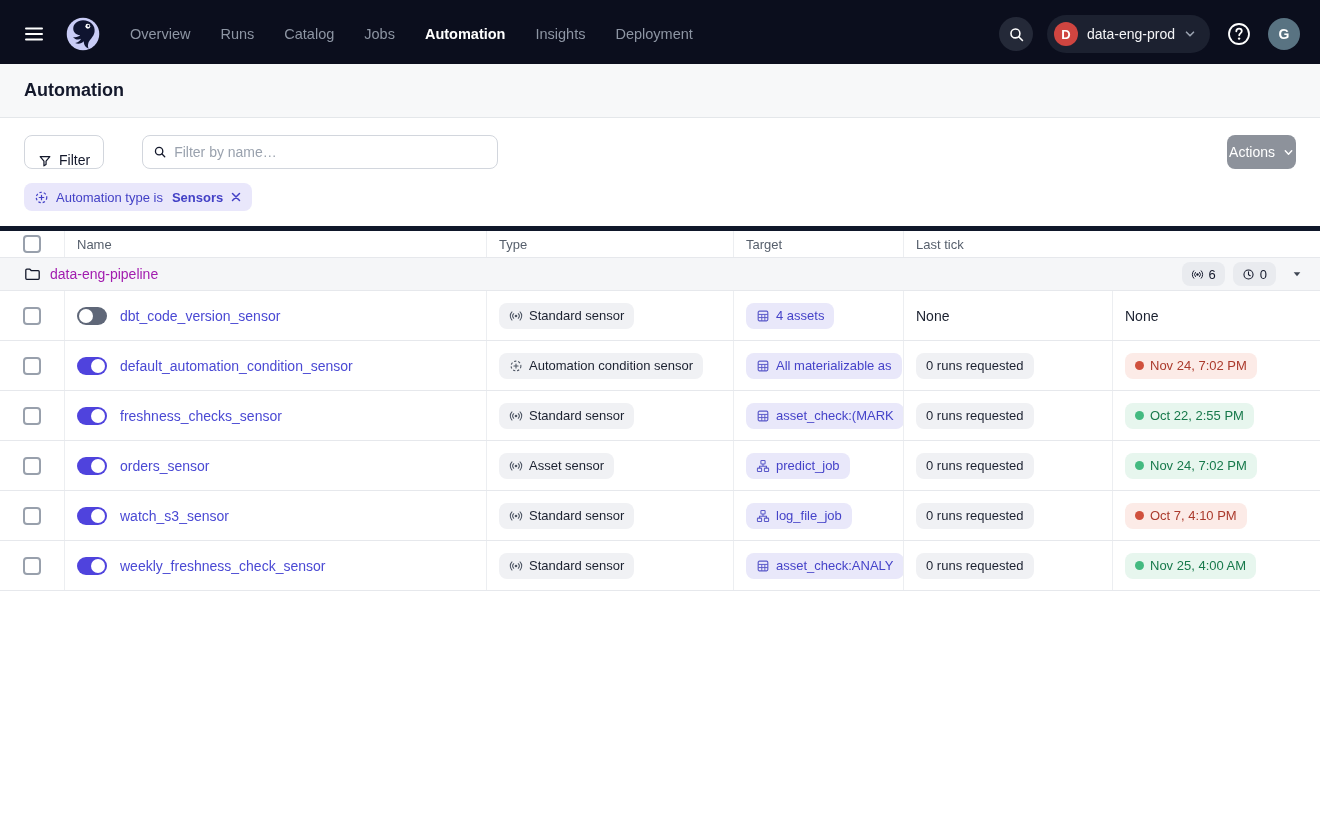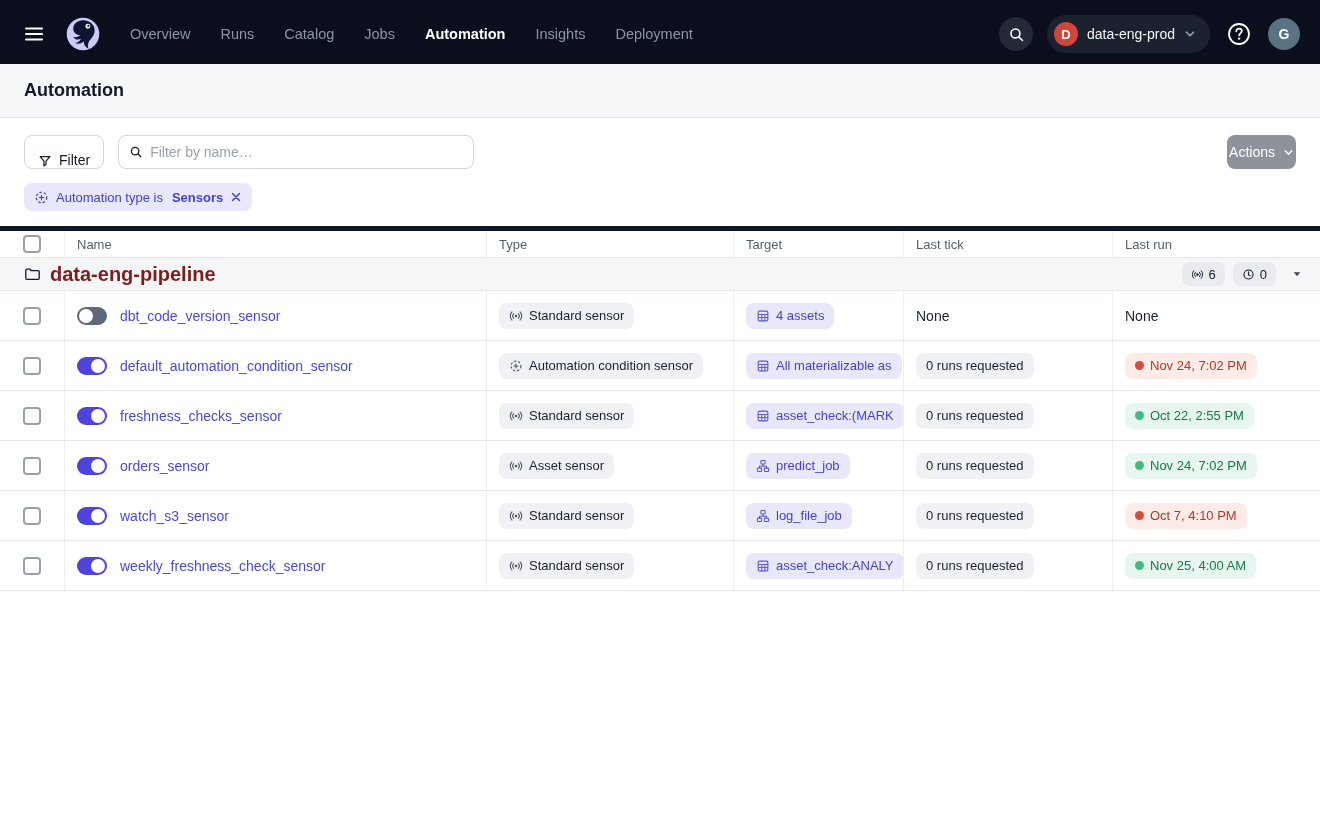--- a/index.html
+++ b/index.html
@@ -56,21 +56,21 @@
 
   
   .toolbar { display: flex; align-items: center; gap: 14px; padding: 17px 24px 8px 24px; background: #fff; }
   .btn-filter {
     height: 34px; background: #fff; border: 1px solid #d2d6dd; border-radius: 8px;
     display: inline-flex; align-items: flex-end; gap: 7px; padding: 0 13px;
     font-size: 14px; color: #13182b; cursor: pointer; font-family: inherit;
   }
   .search-box {
     width: 356px; height: 34px; border: 1px solid #d2d6dd; border-radius: 8px;
-    display: flex; align-items: center; gap: 7px; padding: 0 10px; background: #fff;
+    display: flex; align-items: center; gap: 7px; padding: 0 10px; background: #fff; margin-left: 24px;
   }
   .search-box input {
     border: none; outline: none; flex: 1; font-size: 14px; font-family: inherit; color: #13182b; background: transparent;
   }
   .search-box input::placeholder { color: #9aa2ae; }
   .btn-actions {
     margin-left: auto; height: 34px; background: #8d929b; border: none; border-radius: 8px;
     color: #fff; font-size: 14px; font-family: inherit;
     display: inline-flex; align-items: center; gap: 8px; padding: 0 2px; cursor: pointer;
   }
@@ -97,21 +97,21 @@
   .th {
     font-size: 13px; color: #565f6c; padding-left: 12px; height: 100%;
     display: flex; align-items: center; border-left: 1px solid #eceef1;
   }
   .th:first-child { border-left: none; justify-content: center; padding-left: 0; }
 
   .group-row {
     height: 33px; background: #f5f6f8; border-bottom: 1px solid #e6e8ec;
     display: flex; align-items: center; padding: 0 18px 0 24px; gap: 10px;
   }
-  .group-name { font-size: 20px; font-weight: 700; color: #7f1d1d; }
+  .group-name { font-size: 14px; font-weight: 400; color: #a21caf; }
   .group-right { margin-left: auto; display: flex; align-items: center; gap: 8px; }
   .count-badge {
     display: inline-flex; align-items: center; gap: 5px;
     background: #e9ebef; border-radius: 8px; height: 24px; padding: 0 9px;
     font-size: 13px; color: #13182b; cursor: default;
   }
   .group-caret { margin-left: 8px; display: flex; cursor: pointer; }
 
   .data-row { height: 50px; border-bottom: 1px solid #e6e8ec; align-items: center; background: #fff; }
   .cell { height: 100%; display: flex; align-items: center; padding-left: 12px; border-left: 1px solid #eceef1; overflow: hidden; white-space: nowrap; }
@@ -265,21 +265,20 @@
 <div>
 
   <div class="grid-row thead">
     <div class="th">
       <div class="checkbox"></div>
     </div>
     <div class="th">Name</div>
     <div class="th">Type</div>
     <div class="th">Target</div>
     <div class="th">Last tick</div>
-    <div class="th">Last run</div>
   </div>
 
   <div class="group-row">
     <span>
       <svg width="16" height="16" viewBox="0 0 16 16">
           <path d="M1.8 4.2c0-.6.4-1 1-1h3.1l1.5 1.5h6.8c.6 0 1 .4 1 1v6.6c0 .6-.4 1-1 1H2.8c-.6 0-1-.4-1-1V4.2z" fill="none" stroke="#13182b" stroke-width="1.3" stroke-linejoin="round"></path>
         </svg>
     </span>
     <span class="group-name">data-eng-pipeline</span>
     <div class="group-right">

